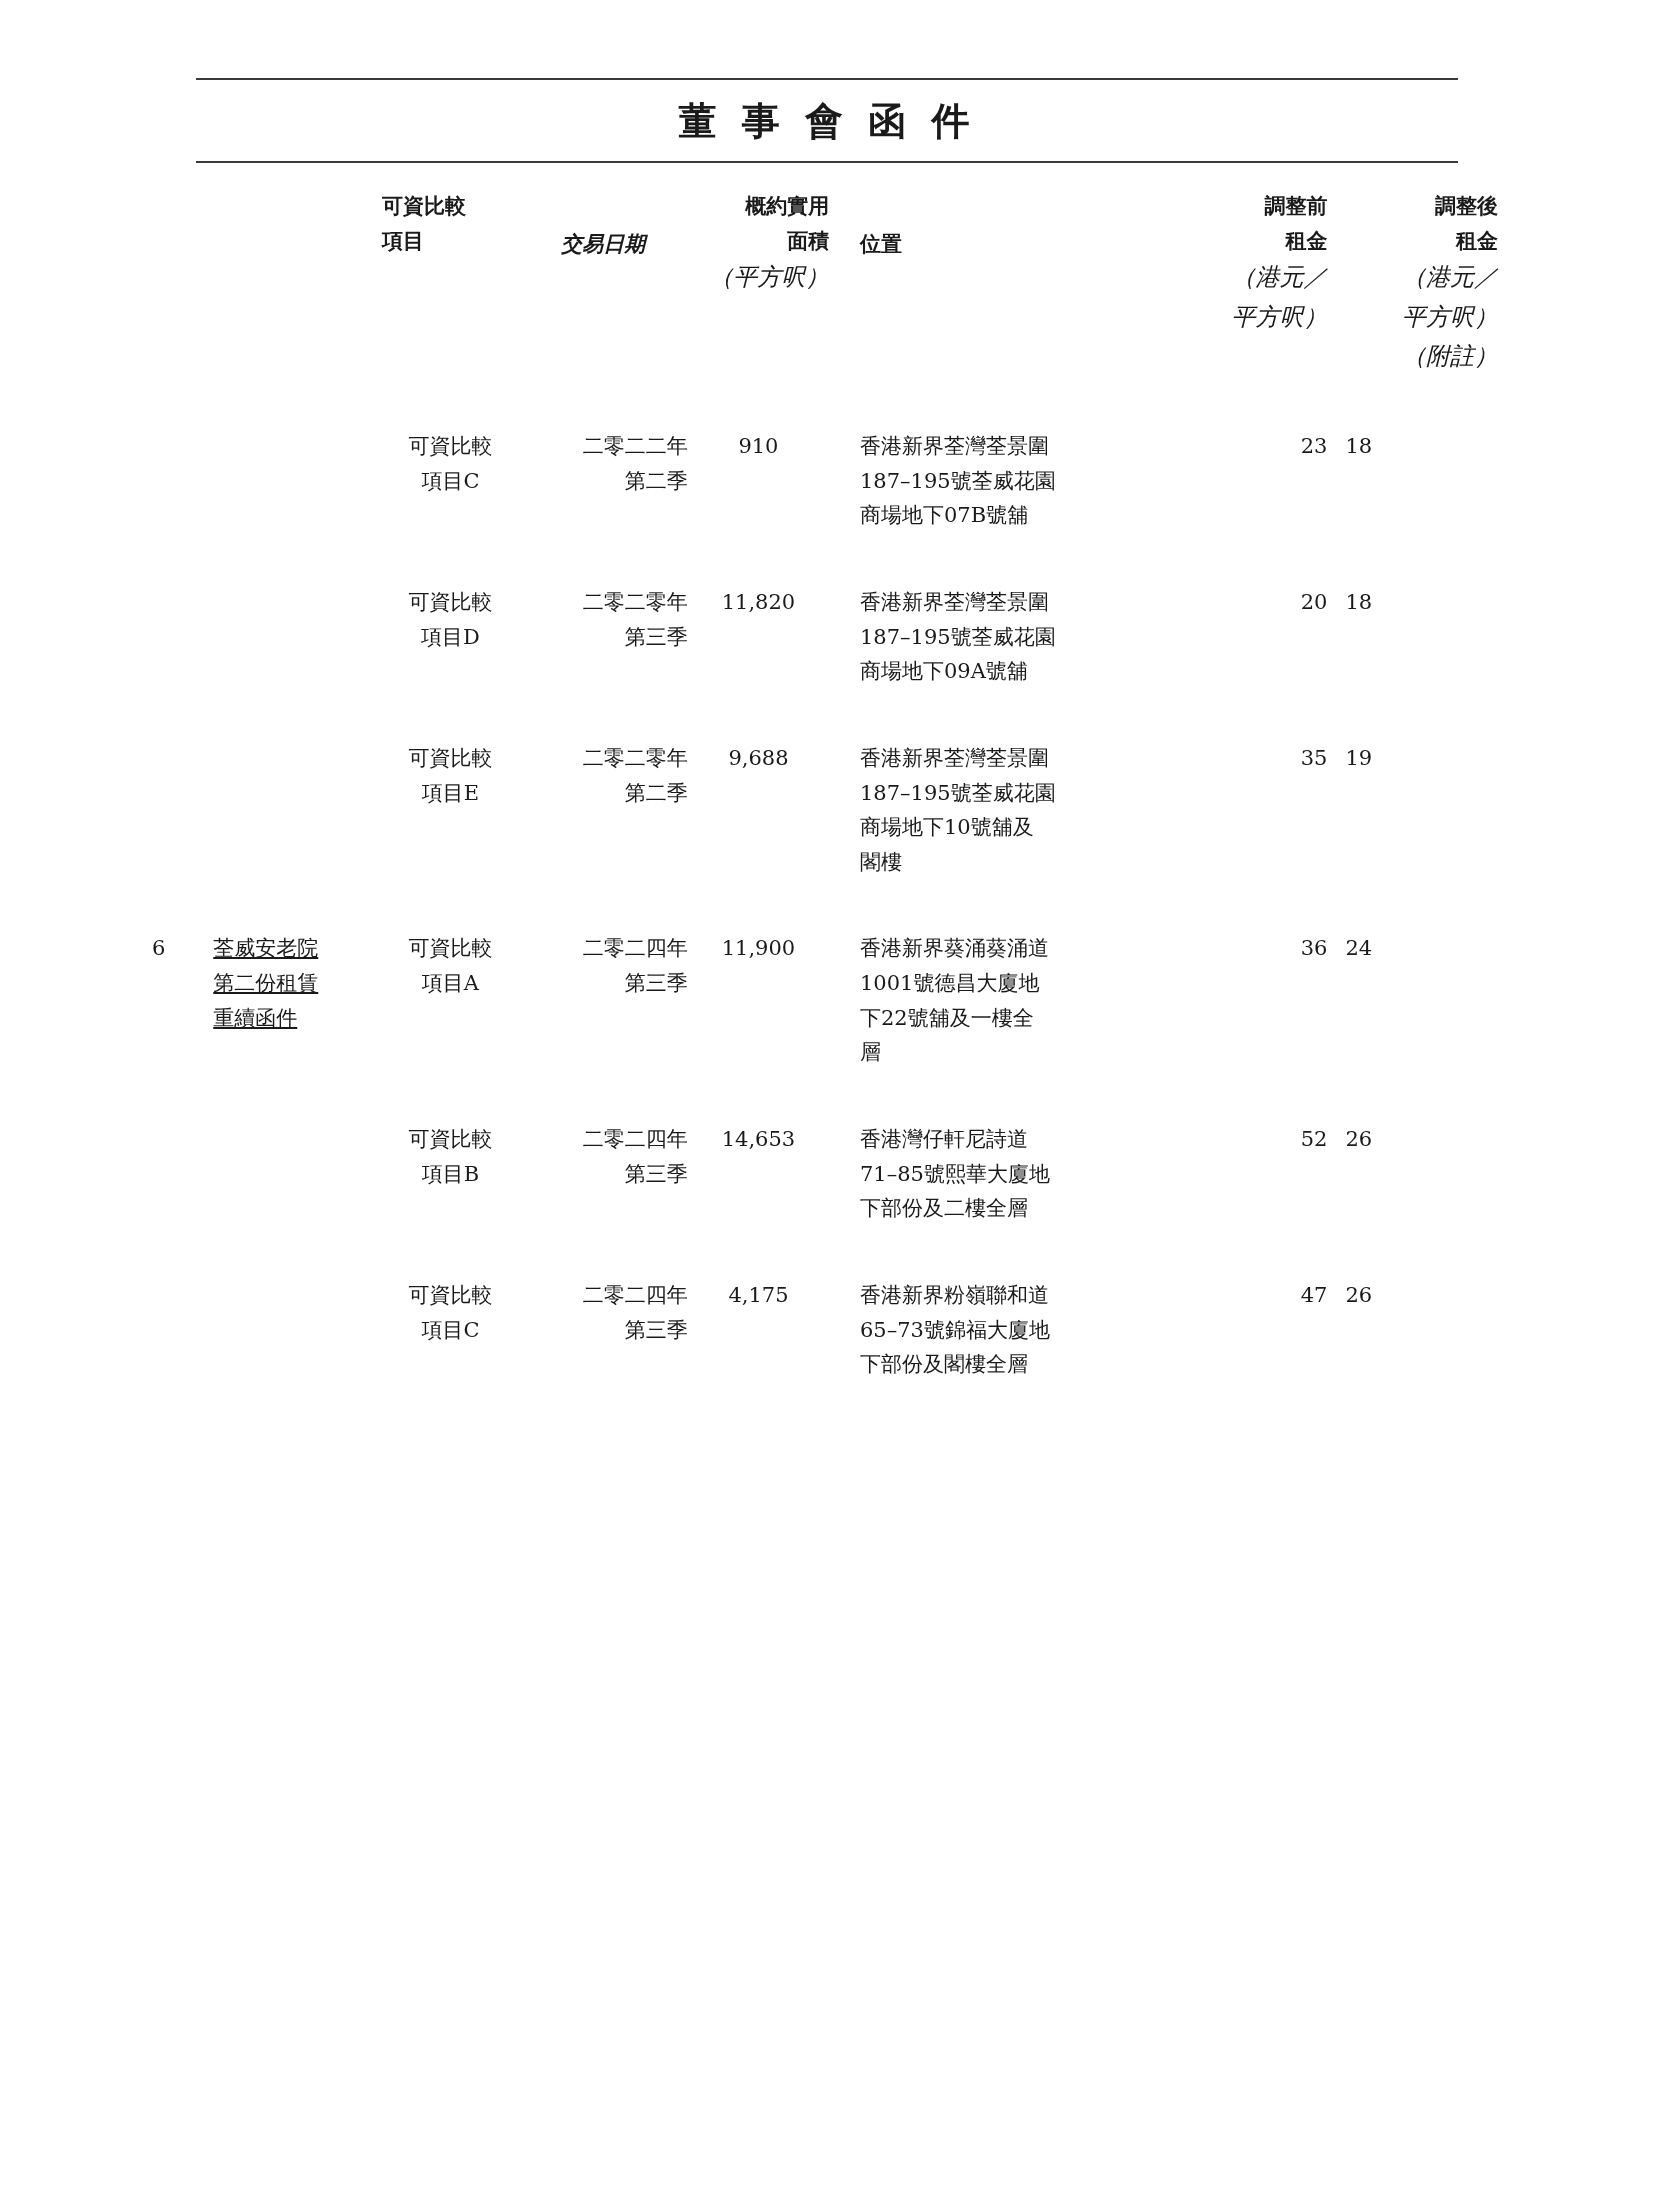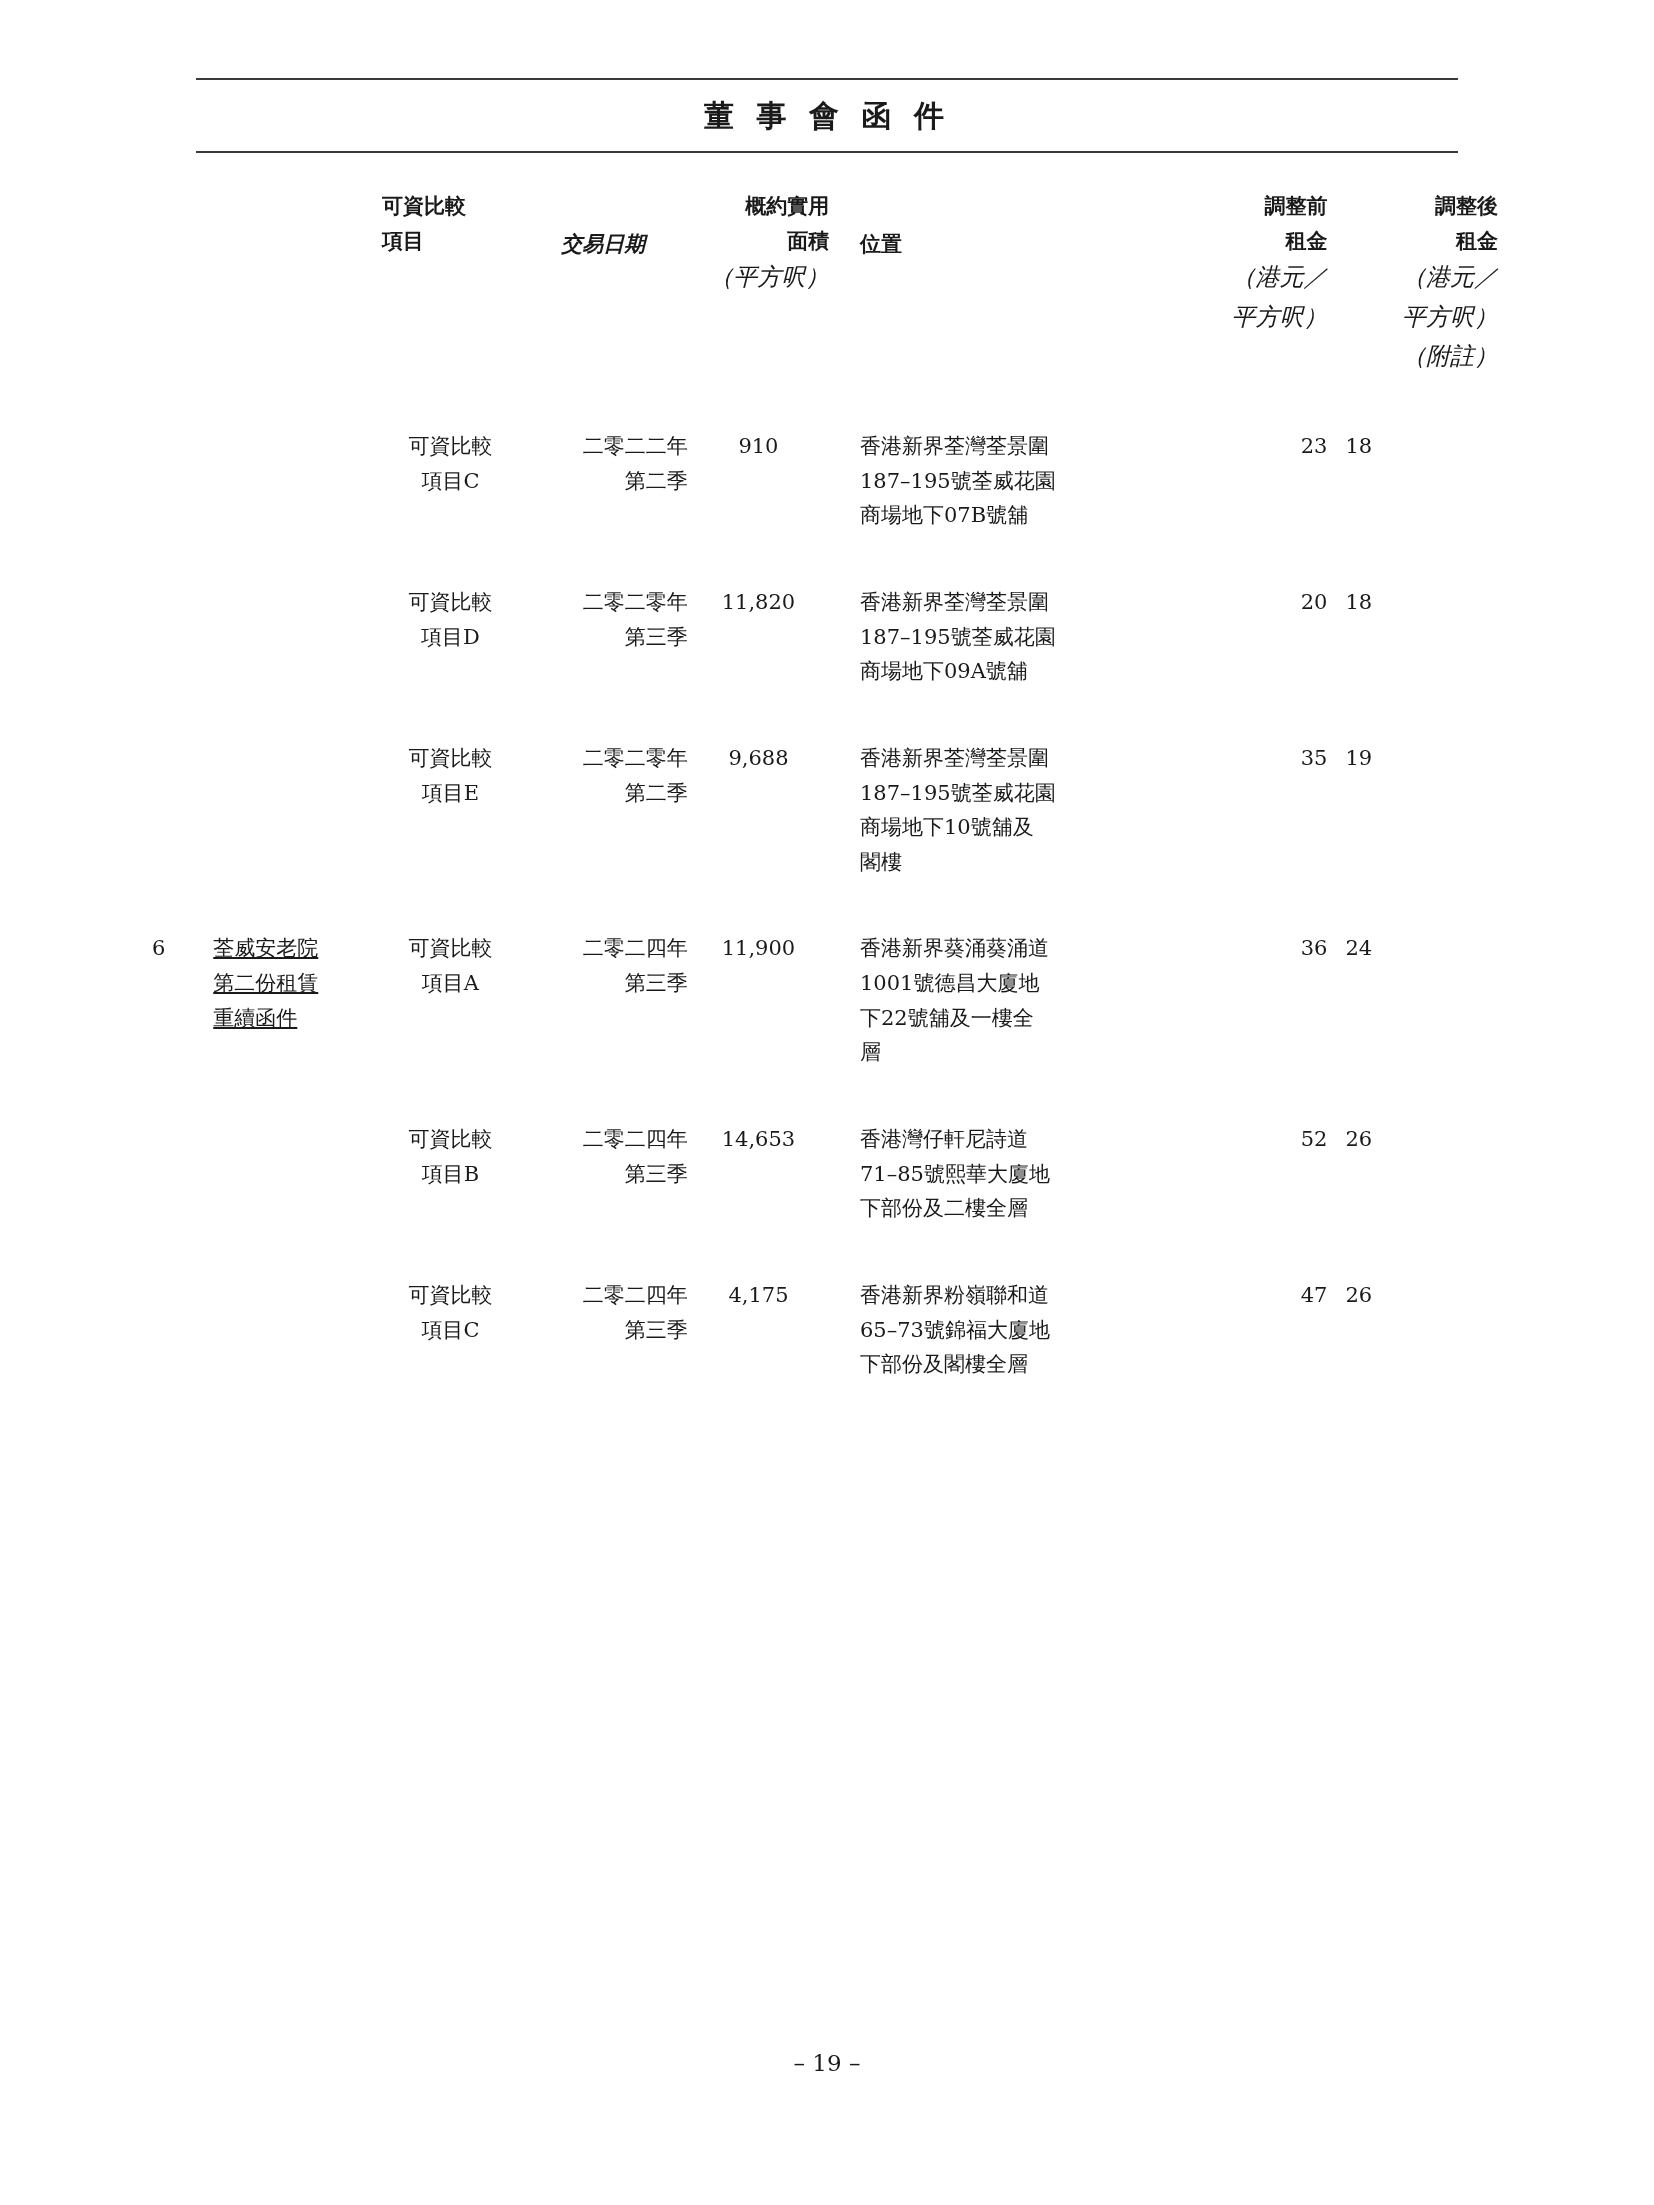--- a/index.html
+++ b/index.html
@@ -28,21 +28,21 @@
     top: 78px;
     width: 1262px;
   }
   .rule {
     border-top: 2px solid #3a3a3a;
     width: 100%;
     height: 0;
   }
   .header-title {
     text-align: center;
-    font-size: 30px;
+    font-size: 38px;
     letter-spacing: 6px;
     padding: 16px 0 14px 0;
     font-weight: 600;
     color: #1a1a1a;
   }
 
   
   .table-wrap {
     position: absolute;
     left: 150px;
@@ -323,17 +323,14 @@
             <span class="cellline">下部份及閣樓全層</span>
           </td>
           <td class="pre">47</td>
           <td class="post">26</td>
         </tr>
 
       </tbody>
     </table>
   </div>
 
-  <div class="footer">
-    <span>– 19 –</span>
-  </div>
 
 </div>
 
 </body></html>

